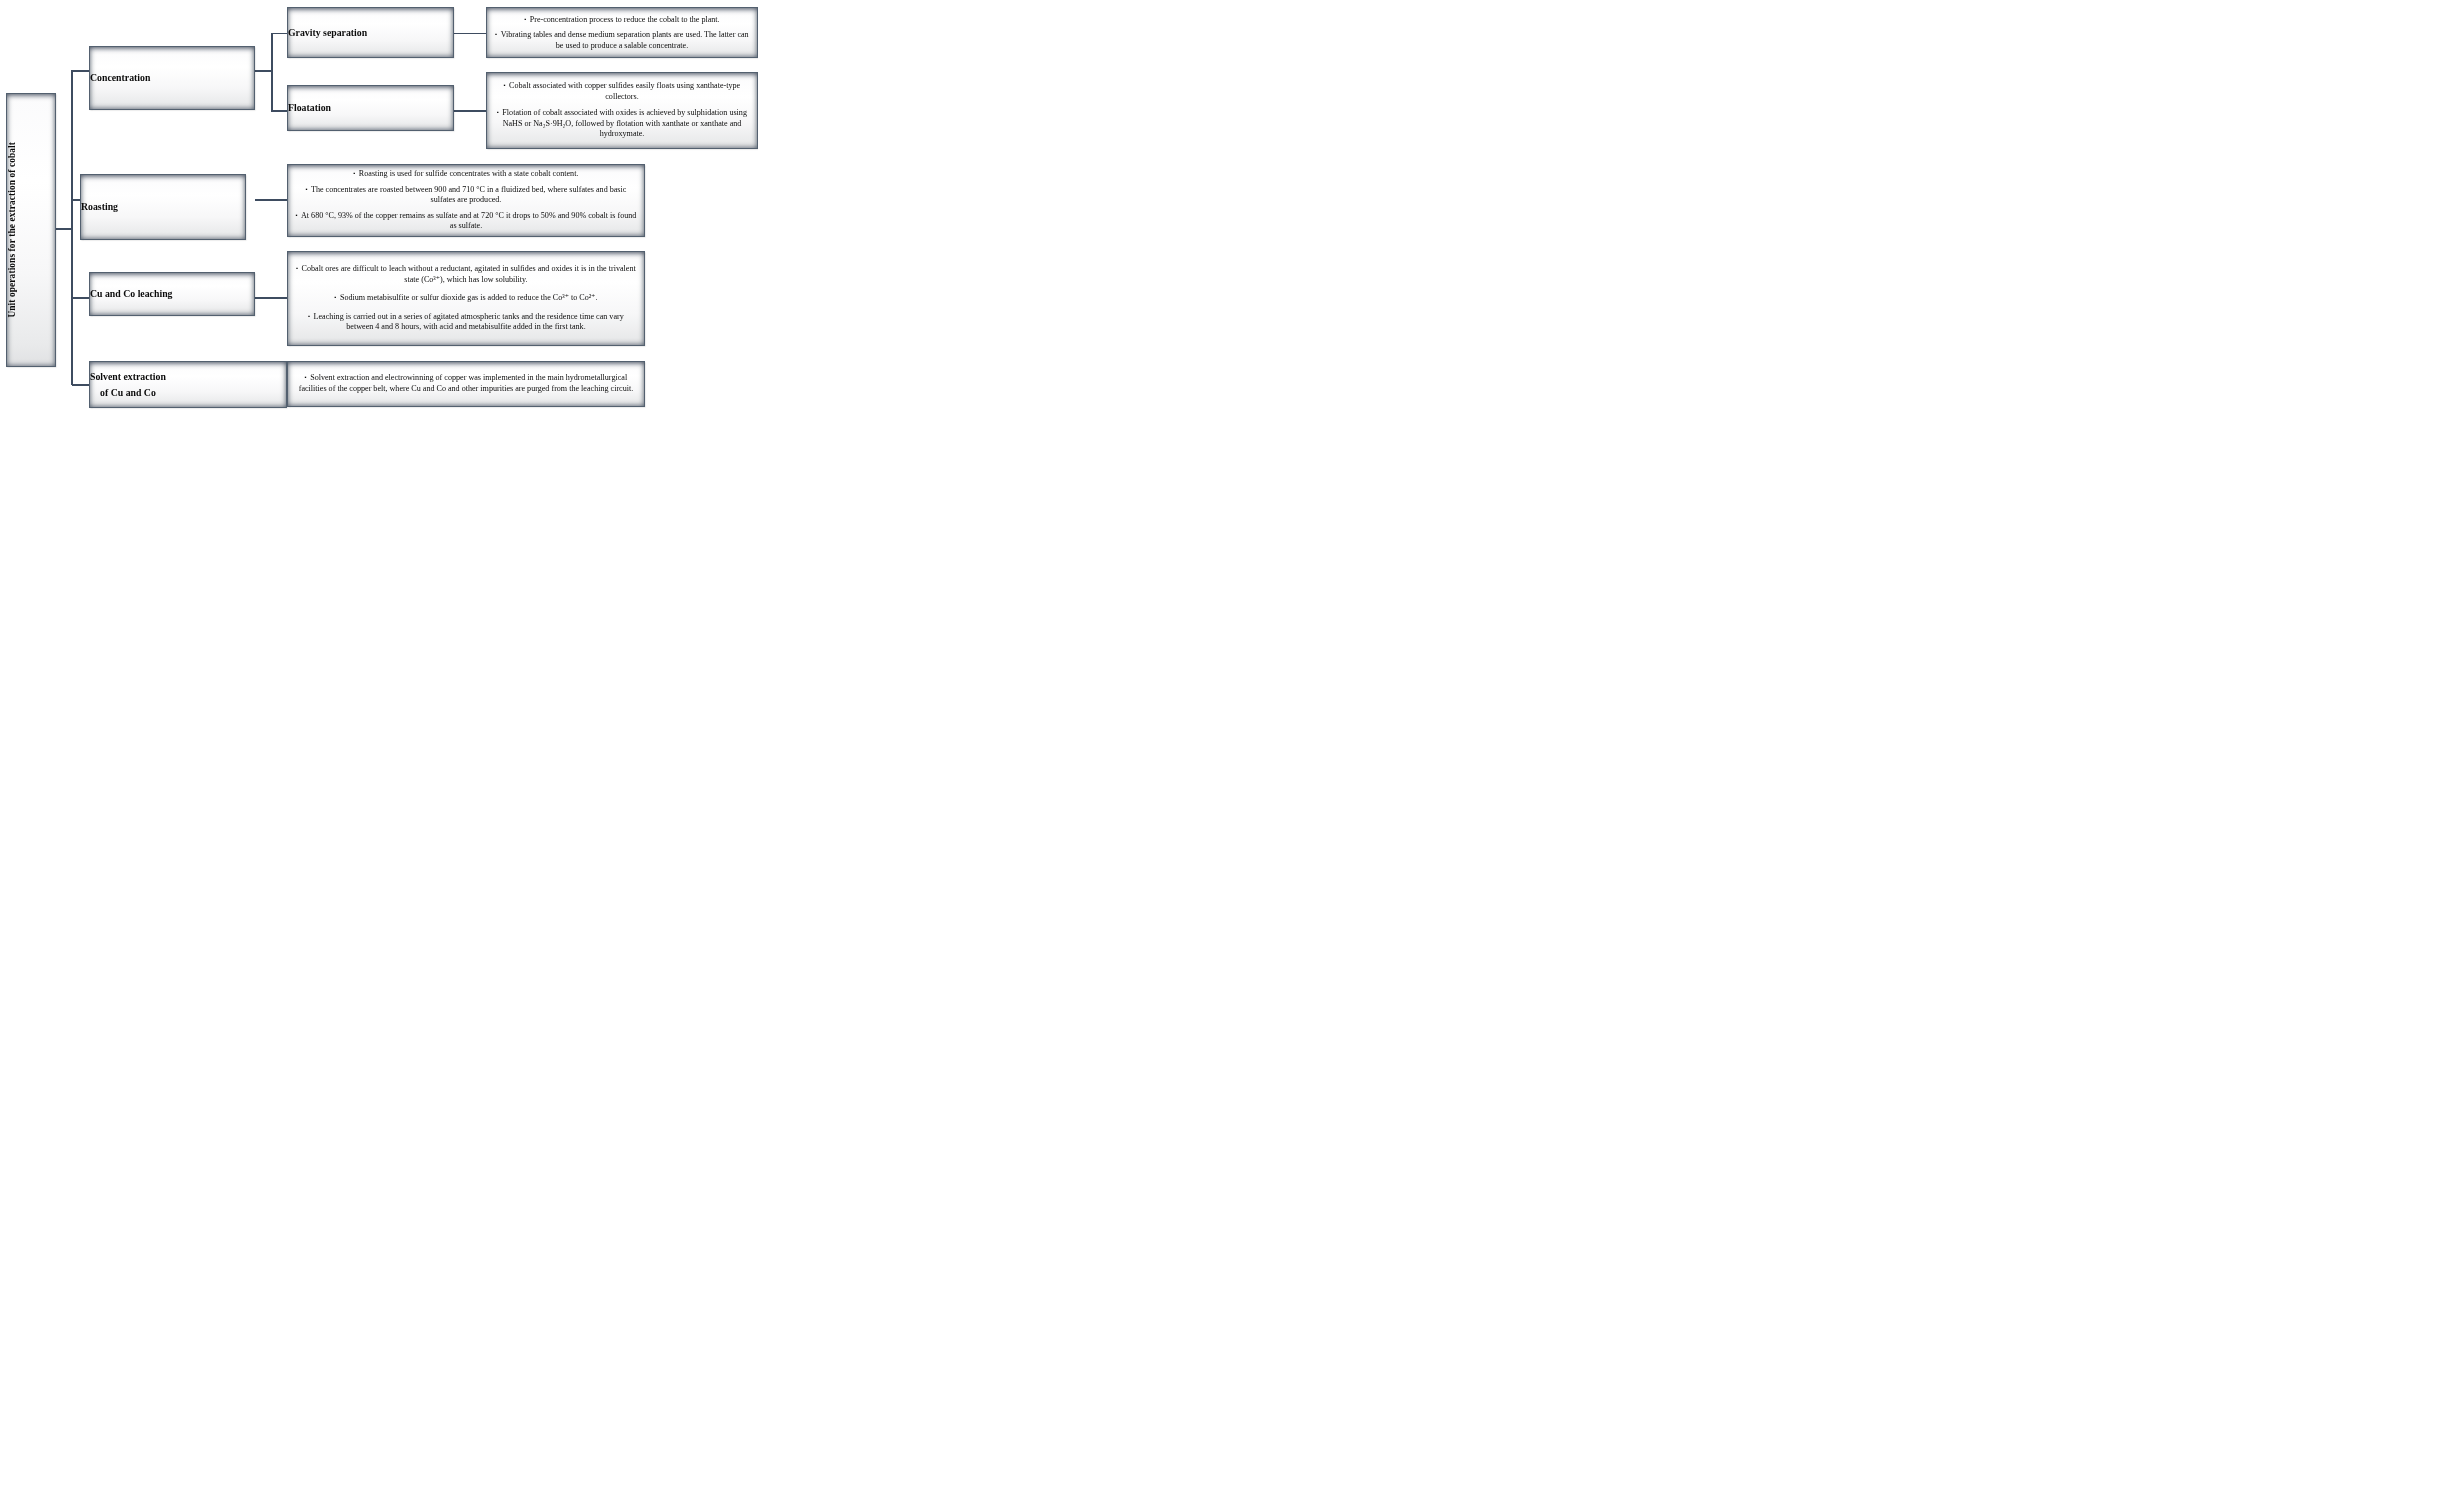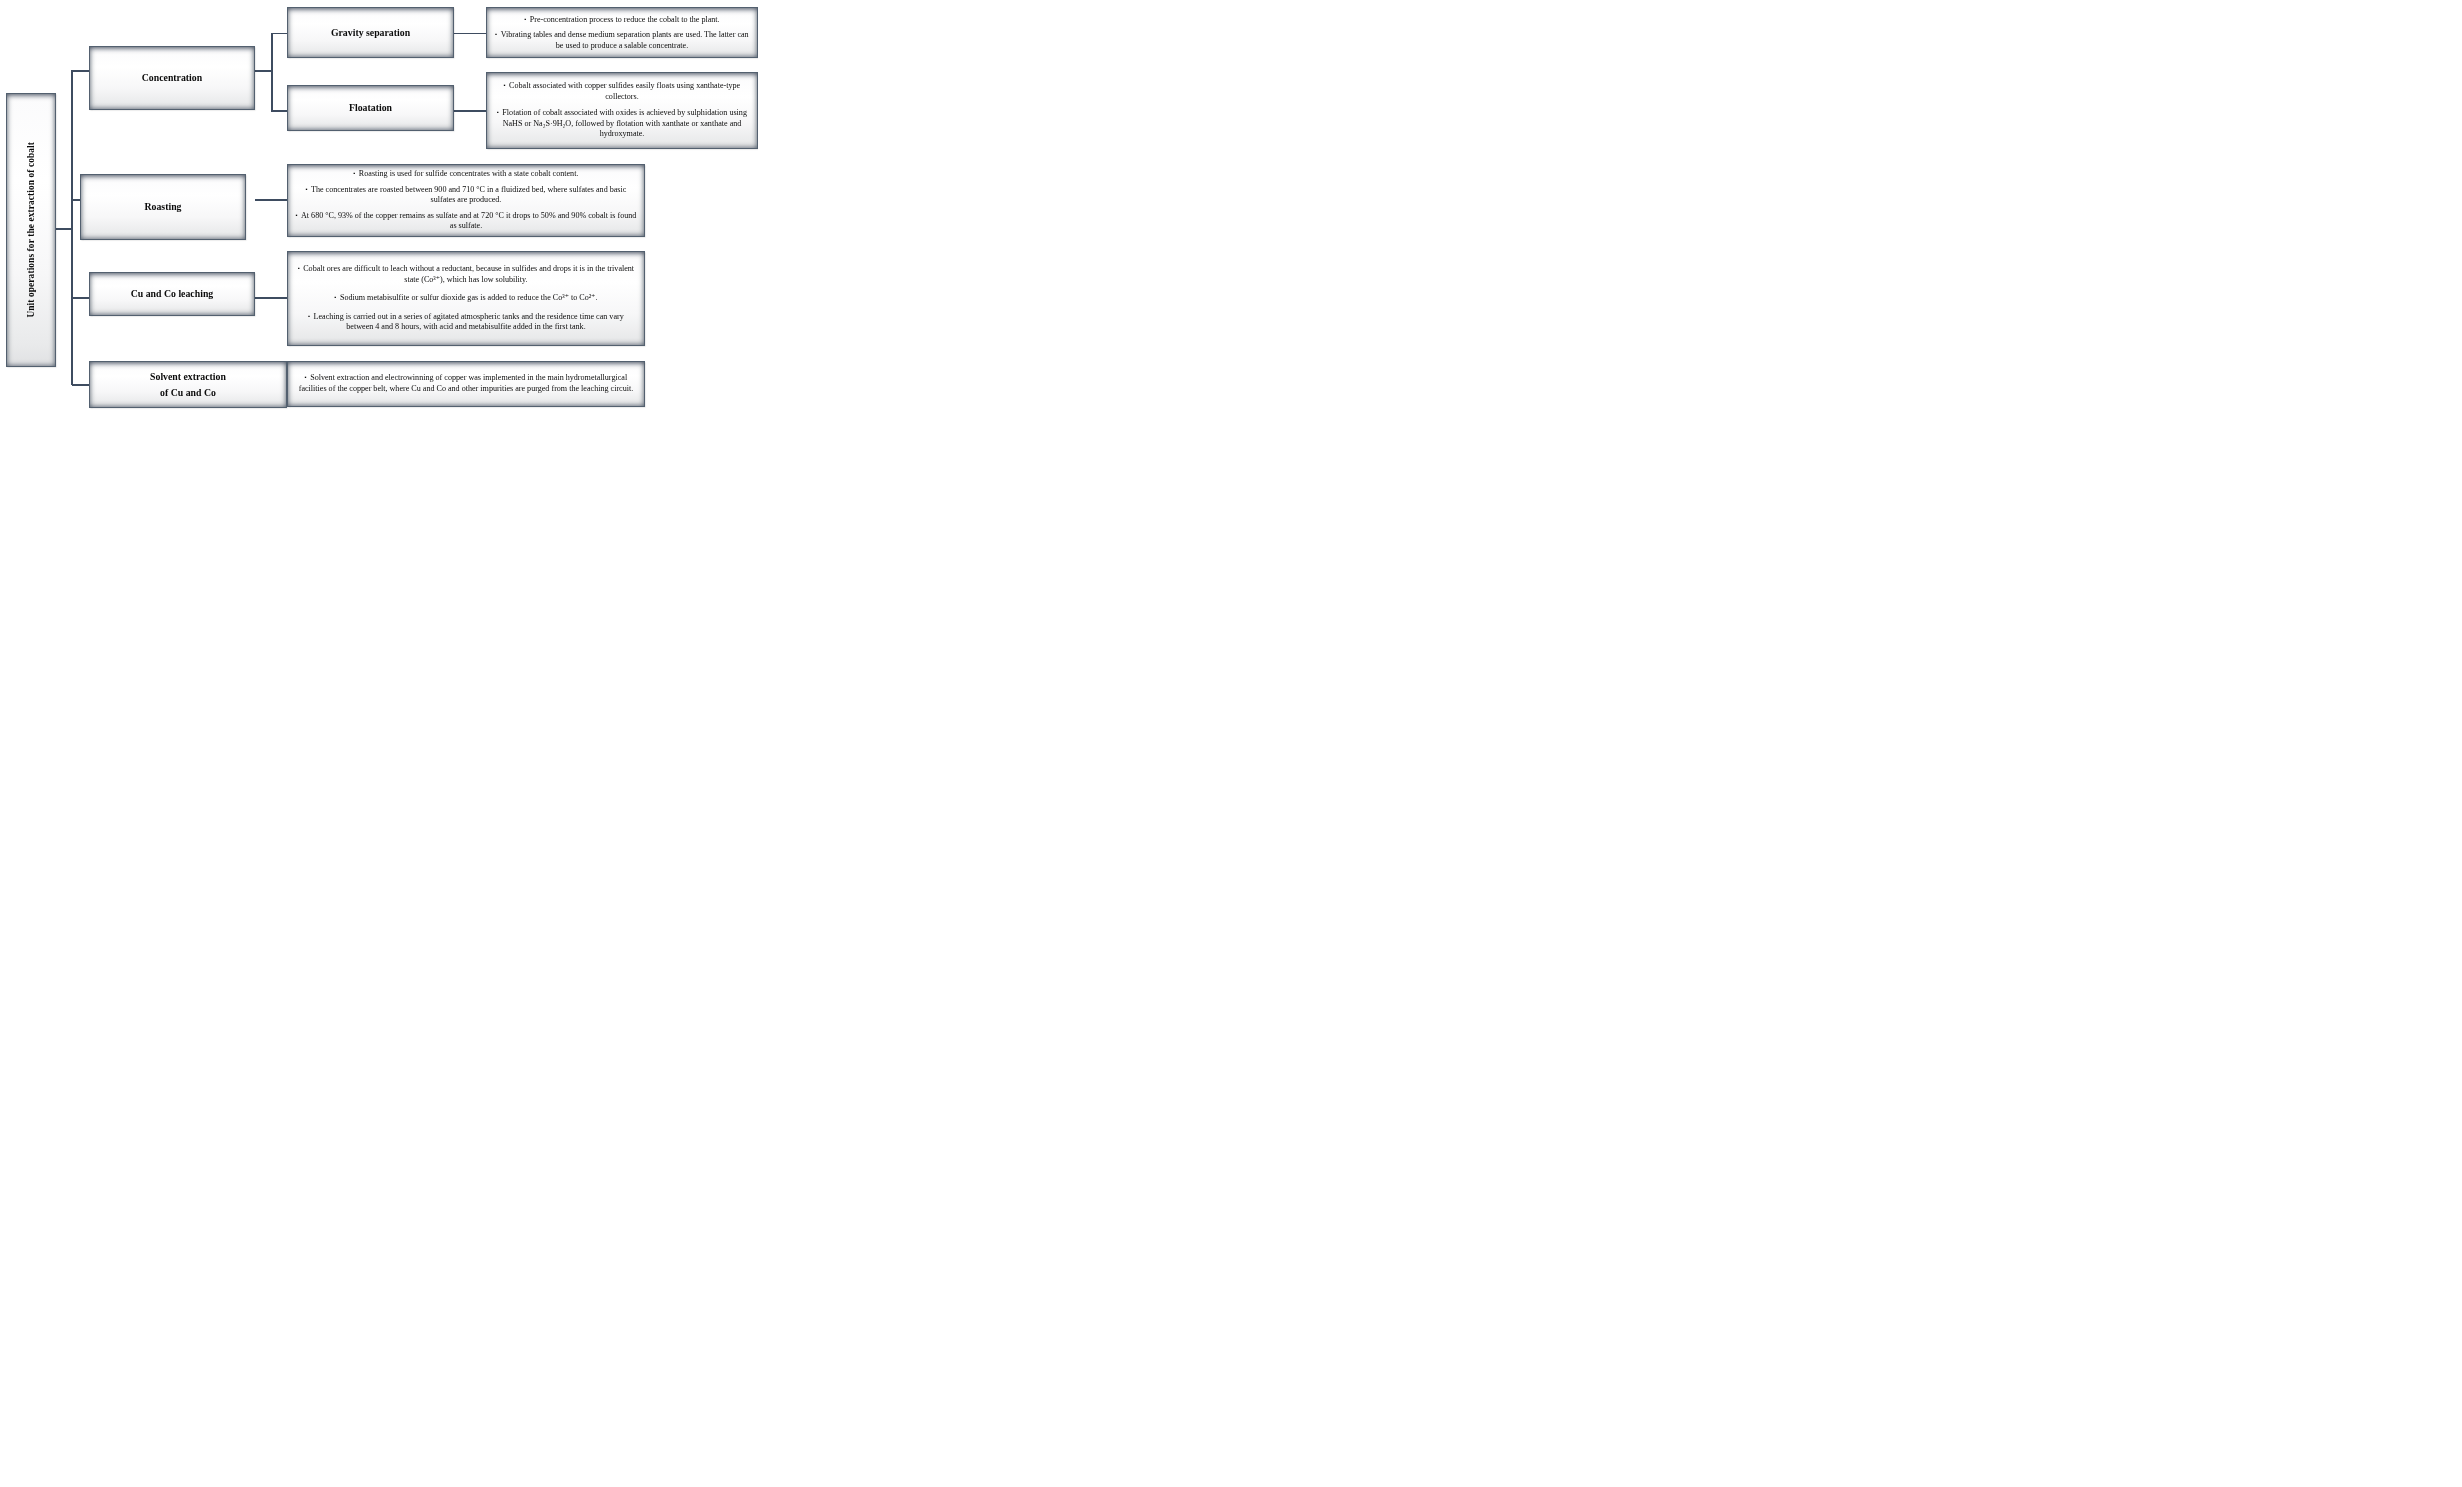--- a/index.html
+++ b/index.html
@@ -20,21 +20,21 @@
     position:absolute;
     border:1px solid var(--box-border,#53606f);
     background:linear-gradient(180deg,#fbfbfc 0%,#ffffff 32%,#f7f7f8 66%,#e9eaeb 92%,#e0e1e3 100%);
     box-shadow:
       inset 0 4.4px 4.9px -3px rgba(62,72,88,.85),
       inset 0 -3.9px 4.9px -3px rgba(62,72,88,.60),
       inset 4.4px 0 4.9px -3.4px rgba(62,72,88,.55),
       inset -4.4px 0 4.9px -3.4px rgba(62,72,88,.55),
       0.7px 1.2px 1.5px rgba(0,0,0,.22);
     box-sizing:border-box;
-    display:flex;align-items:center;justify-content:center;
+    display:flex;align-items:center;
   }
   .stage-label{
     font-weight:bold;font-size:9.8px;text-align:center;line-height:1.6;
   }
   .root-label{
     font-weight:bold;font-size:9.4px;letter-spacing:0.1px;
     writing-mode:vertical-rl;transform:rotate(180deg);
     white-space:nowrap;text-align:center;
   }
   .note{
@@ -112,21 +112,21 @@
     <p><span class="bullet">▪</span><span>Flotation of cobalt associated with oxides is achieved by sulphidation using NaHS or Na₂S·9H₂O, followed by flotation with xanthate or xanthate and hydroxymate.</span></p>
   </div>
 
   <div class="node note g10" style="left:287px;top:164px;width:358px;height:73px">
     <p><span class="bullet">▪</span><span>Roasting is used for sulfide concentrates with a state cobalt content.</span></p>
     <p><span class="bullet">▪</span><span>The concentrates are roasted between 900 and 710 °C in a fluidized bed, where sulfates and basic sulfates are produced.</span></p>
     <p><span class="bullet">▪</span><span>At 680 °C, 93% of the copper remains as sulfate and at 720 °C it drops to 50% and 90% cobalt is found as sulfate.</span></p>
   </div>
 
   <div class="node note g16" style="left:287px;top:251px;width:358px;height:95px">
-    <p><span class="bullet">▪</span><span>Cobalt ores are difficult to leach without a reductant, because in sulfides and drops it is in the trivalent state (Co³⁺), which has low solubility.</span></p>
+    <p><span class="bullet">▪</span><span>Cobalt ores are difficult to leach without a reductant, agitated in sulfides and oxides it is in the trivalent state (Co³⁺), which has low solubility.</span></p>
     <p><span class="bullet">▪</span><span>Sodium metabisulfite or sulfur dioxide gas is added to reduce the Co³⁺ to Co²⁺.</span></p>
     <p><span class="bullet">▪</span><span>Leaching is carried out in a series of agitated atmospheric tanks and the residence time can vary between 4 and 8 hours, with acid and metabisulfite added in the first tank.</span></p>
   </div>
 
   <div class="node note g10" style="left:287px;top:361px;width:358px;height:46px">
     <p><span class="bullet">▪</span><span>Solvent extraction and electrowinning of copper was implemented in the main hydrometallurgical facilities of the copper belt, where Cu and Co and other impurities are purged from the leaching circuit.</span></p>
   </div>
 
 </div>
 

